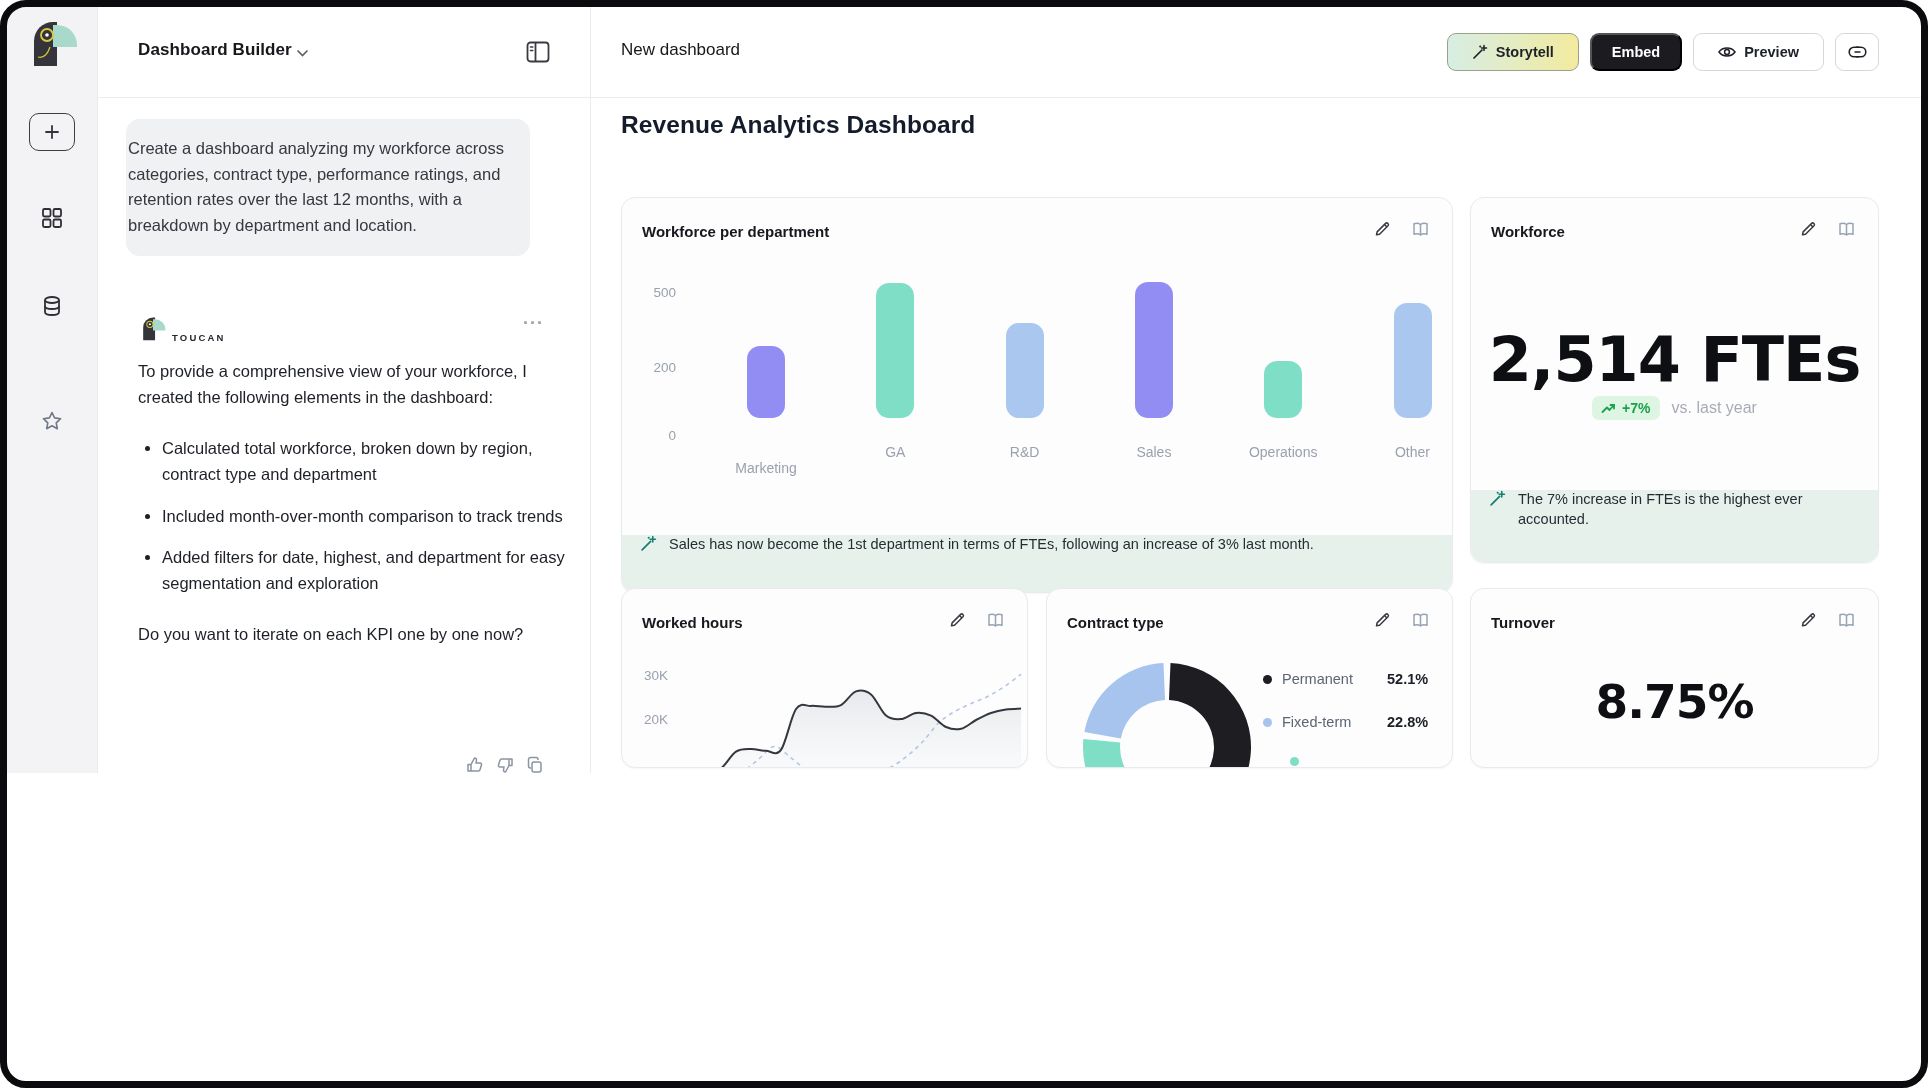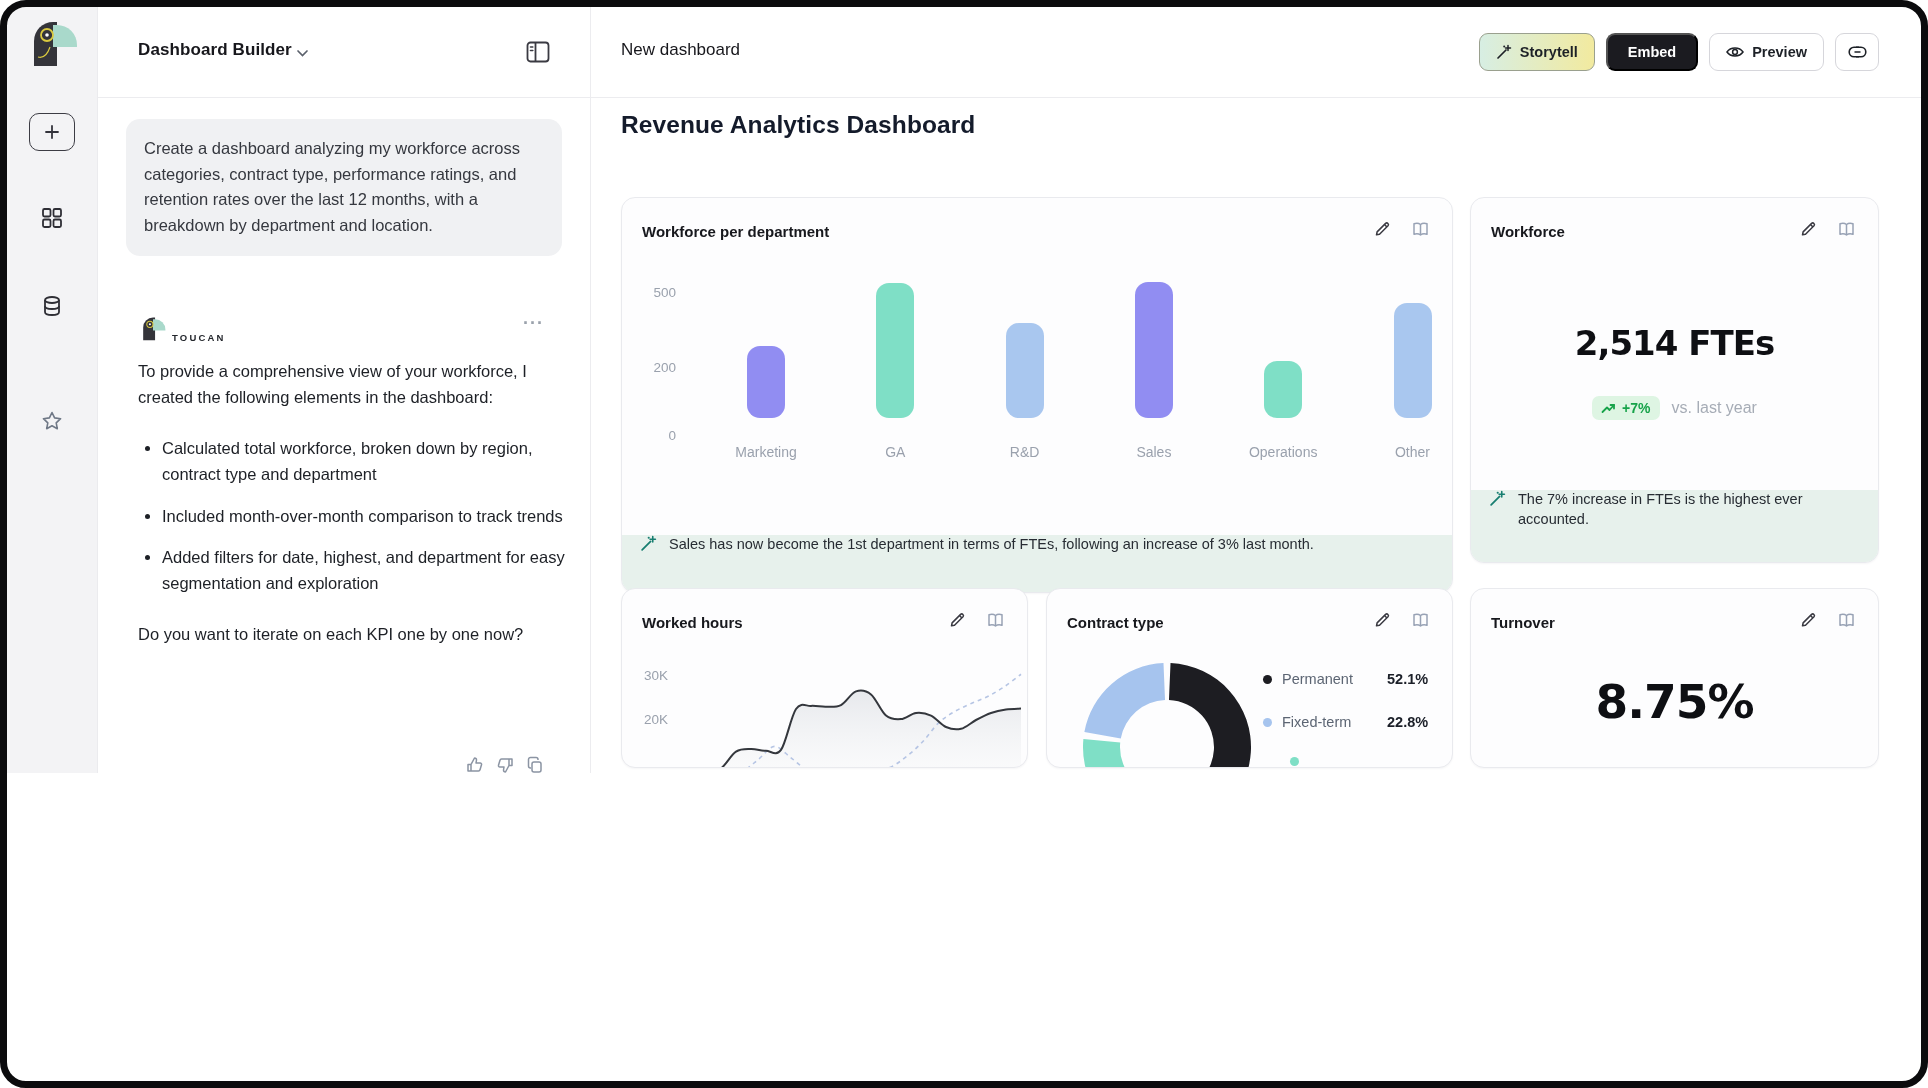--- a/index.html
+++ b/index.html
@@ -16,37 +16,37 @@
             display:flex;align-items:center;justify-content:center;background:transparent;}
   .side-ic{position:absolute;left:50%;transform:translateX(-50%);width:22px;height:22px;display:flex;align-items:center;justify-content:center;}
 
   
   .chat{position:absolute;left:91px;top:0;width:492px;height:766px;background:#fff;border-right:1px solid #ececef;}
   .chat-header{position:absolute;left:0;top:0;right:0;height:90px;border-bottom:1px solid #ececef;}
   .chat-title{position:absolute;left:40px;top:33px;font-size:17px;font-weight:600;color:#17171c;letter-spacing:.1px;}
   .chev{position:absolute;left:198px;top:42px;}
   .collapse-btn{position:absolute;right:40px;top:34px;width:24px;height:22px;}
   .bubble{position:absolute;left:28px;top:112px;width:400px;background:#f0f1f3;border-radius:14px;
-          padding:17px 18px;font-size:16.5px;line-height:1.56;color:#35383f;}
+          padding:17px 2px;font-size:16.5px;line-height:1.56;color:#35383f;}
   .brand-row{position:absolute;left:40px;top:308px;width:412px;height:34px;}
   .brand-logo{position:absolute;left:0;top:0;width:30px;height:30px;}
   .brand-word{position:absolute;left:34px;top:17px;font-size:9.5px;font-weight:700;letter-spacing:2.2px;color:#23262c;}
   .dots-menu{position:absolute;right:6px;top:-2px;font-size:18px;font-weight:700;color:#9aa1ab;letter-spacing:1px;}
   .chat-body{position:absolute;left:40px;top:352px;width:446px;font-size:16.5px;line-height:1.57;color:#1d2026;}
   .chat-body p{margin:0 0 25px 0;}
   .chat-body ul{margin:0 0 25px 0;padding-left:24px;}
   .chat-body li{margin-bottom:16px;}
   .msg-actions{position:absolute;left:368px;top:748px;display:flex;gap:12px;}
 
   
   .main{position:absolute;left:584px;top:0;right:0;height:766px;background:#fff;}
   .main-header{position:absolute;left:0;top:0;right:0;height:90px;border-bottom:1px solid #ececef;}
   .doc-title{position:absolute;left:30px;top:33px;font-size:17px;font-weight:500;color:#17171c;}
   .hbtns{position:absolute;right:42px;top:26px;display:flex;gap:11px;align-items:center;}
-  .btn{height:38px;border-radius:9px;display:flex;align-items:center;gap:8px;padding:0 16px;
+  .btn{height:38px;border-radius:9px;display:flex;align-items:center;gap:8px;padding:0 24px;
        font-size:14.5px;font-weight:700;color:#1d2127;box-sizing:border-box;}
   .btn-storytell{background:linear-gradient(90deg,#d7eee3,#f2ea9f);border:1px solid #9aa08e;}
   .btn-embed{background:#1b1b20;color:#fff;padding:0 20px;}
   .btn-preview{background:#fff;border:1px solid #d6d6db;}
   .btn-icon{width:44px;justify-content:center;padding:0;background:#fff;border:1px solid #d6d6db;}
   .page-title{position:absolute;left:30px;top:104px;font-size:24.5px;font-weight:700;color:#141b2b;
               font-family:"Liberation Sans",sans-serif;letter-spacing:.1px;}
 
   
   .card{position:absolute;background:#fdfdfe;border:1px solid #e9eaee;border-radius:14px;
@@ -225,21 +225,21 @@
           <svg width="19" height="16" viewBox="0 0 18 16">
               <path d="M9 3.5 C7.4 2.2 4.9 2 2.5 2.7 V13.2 C4.9 12.5 7.4 12.7 9 14 C10.6 12.7 13.1 12.5 15.5 13.2 V2.7 C13.1 2 10.6 2.2 9 3.5 Z" fill="none" stroke="#98a2b5" stroke-width="1.5" stroke-linejoin="round"></path>
               <line x1="9" y1="3.5" x2="9" y2="14" stroke="#98a2b5" stroke-width="1.5"></line>
             </svg>
         </div>
         <div class="bar-plot">
             <div class="ytick" style="left: 0px; top: 172px;">0</div>
             <div class="ytick" style="left: 0px; top: 104px;">200</div>
             <div class="ytick" style="left: 0px; top: 29px;">500</div>
             <div class="bar" style="left: 105px; top: 89.5px; height: 72.5px; background: rgb(145, 141, 242);"></div>
-            <div class="cat" style="left: 59px; top: 188px;">Marketing</div>
+            <div class="cat" style="left: 59px; top: 204px;">Marketing</div>
             <div class="bar" style="left: 234.3px; top: 27px; height: 135px; background: rgb(127, 223, 198);"></div>
             <div class="cat" style="left: 188.3px; top: 188px;">GA</div>
             <div class="bar" style="left: 363.6px; top: 67px; height: 95px; background: rgb(169, 199, 239);"></div>
             <div class="cat" style="left: 317.6px; top: 188px;">R&amp;D</div>
             <div class="bar" style="left: 492.9px; top: 25.75px; height: 136.25px; background: rgb(145, 141, 242);"></div>
             <div class="cat" style="left: 446.9px; top: 188px;">Sales</div>
             <div class="bar" style="left: 622.2px; top: 104.5px; height: 57.5px; background: rgb(127, 223, 198);"></div>
             <div class="cat" style="left: 576.2px; top: 188px;">Operations</div>
             <div class="bar" style="left: 751.5px; top: 47px; height: 115px; background: rgb(169, 199, 239);"></div>
             <div class="cat" style="left: 705.5px; top: 188px;">Other</div>
@@ -259,21 +259,21 @@
         <div class="card-tools">
           <svg width="17" height="17" viewBox="0 0 17 17">
               <path d="M2.5 14.8 L3.1 11.9 L11.6 3.4 a1.7 1.7 0 0 1 2.4 2.4 L5.5 14.3 L2.5 14.8 Z" fill="none" stroke="#3a3a42" stroke-width="1.5" stroke-linejoin="round"></path>
               <path d="M13 7 l-2.5-2.5" stroke="#3a3a42" stroke-width="1.5"></path>
             </svg>
           <svg width="19" height="16" viewBox="0 0 18 16">
               <path d="M9 3.5 C7.4 2.2 4.9 2 2.5 2.7 V13.2 C4.9 12.5 7.4 12.7 9 14 C10.6 12.7 13.1 12.5 15.5 13.2 V2.7 C13.1 2 10.6 2.2 9 3.5 Z" fill="none" stroke="#98a2b5" stroke-width="1.5" stroke-linejoin="round"></path>
               <line x1="9" y1="3.5" x2="9" y2="14" stroke="#98a2b5" stroke-width="1.5"></line>
             </svg>
         </div>
-        <div class="kpi-big" style="top:125px;font-size:34px;">2,514 FTEs</div>
+        <div class="kpi-big" style="top:125px;font-size:62px;">2,514 FTEs</div>
         <div class="kpi-sub" style="top:198px;">
           <span class="badge">
             <svg width="15" height="11" viewBox="0 0 15 11">
                 <path d="M1.5 9 L6 4.5 L8.5 7 L13 2" fill="none" stroke="#17a34a" stroke-width="1.8" stroke-linecap="round" stroke-linejoin="round"></path>
                 <path d="M9.5 2 H13 V5.5" fill="none" stroke="#17a34a" stroke-width="1.8" stroke-linecap="round" stroke-linejoin="round"></path>
               </svg>
             <span>+7%</span>
           </span>
           <span class="vs">vs. last year</span>
         </div>

